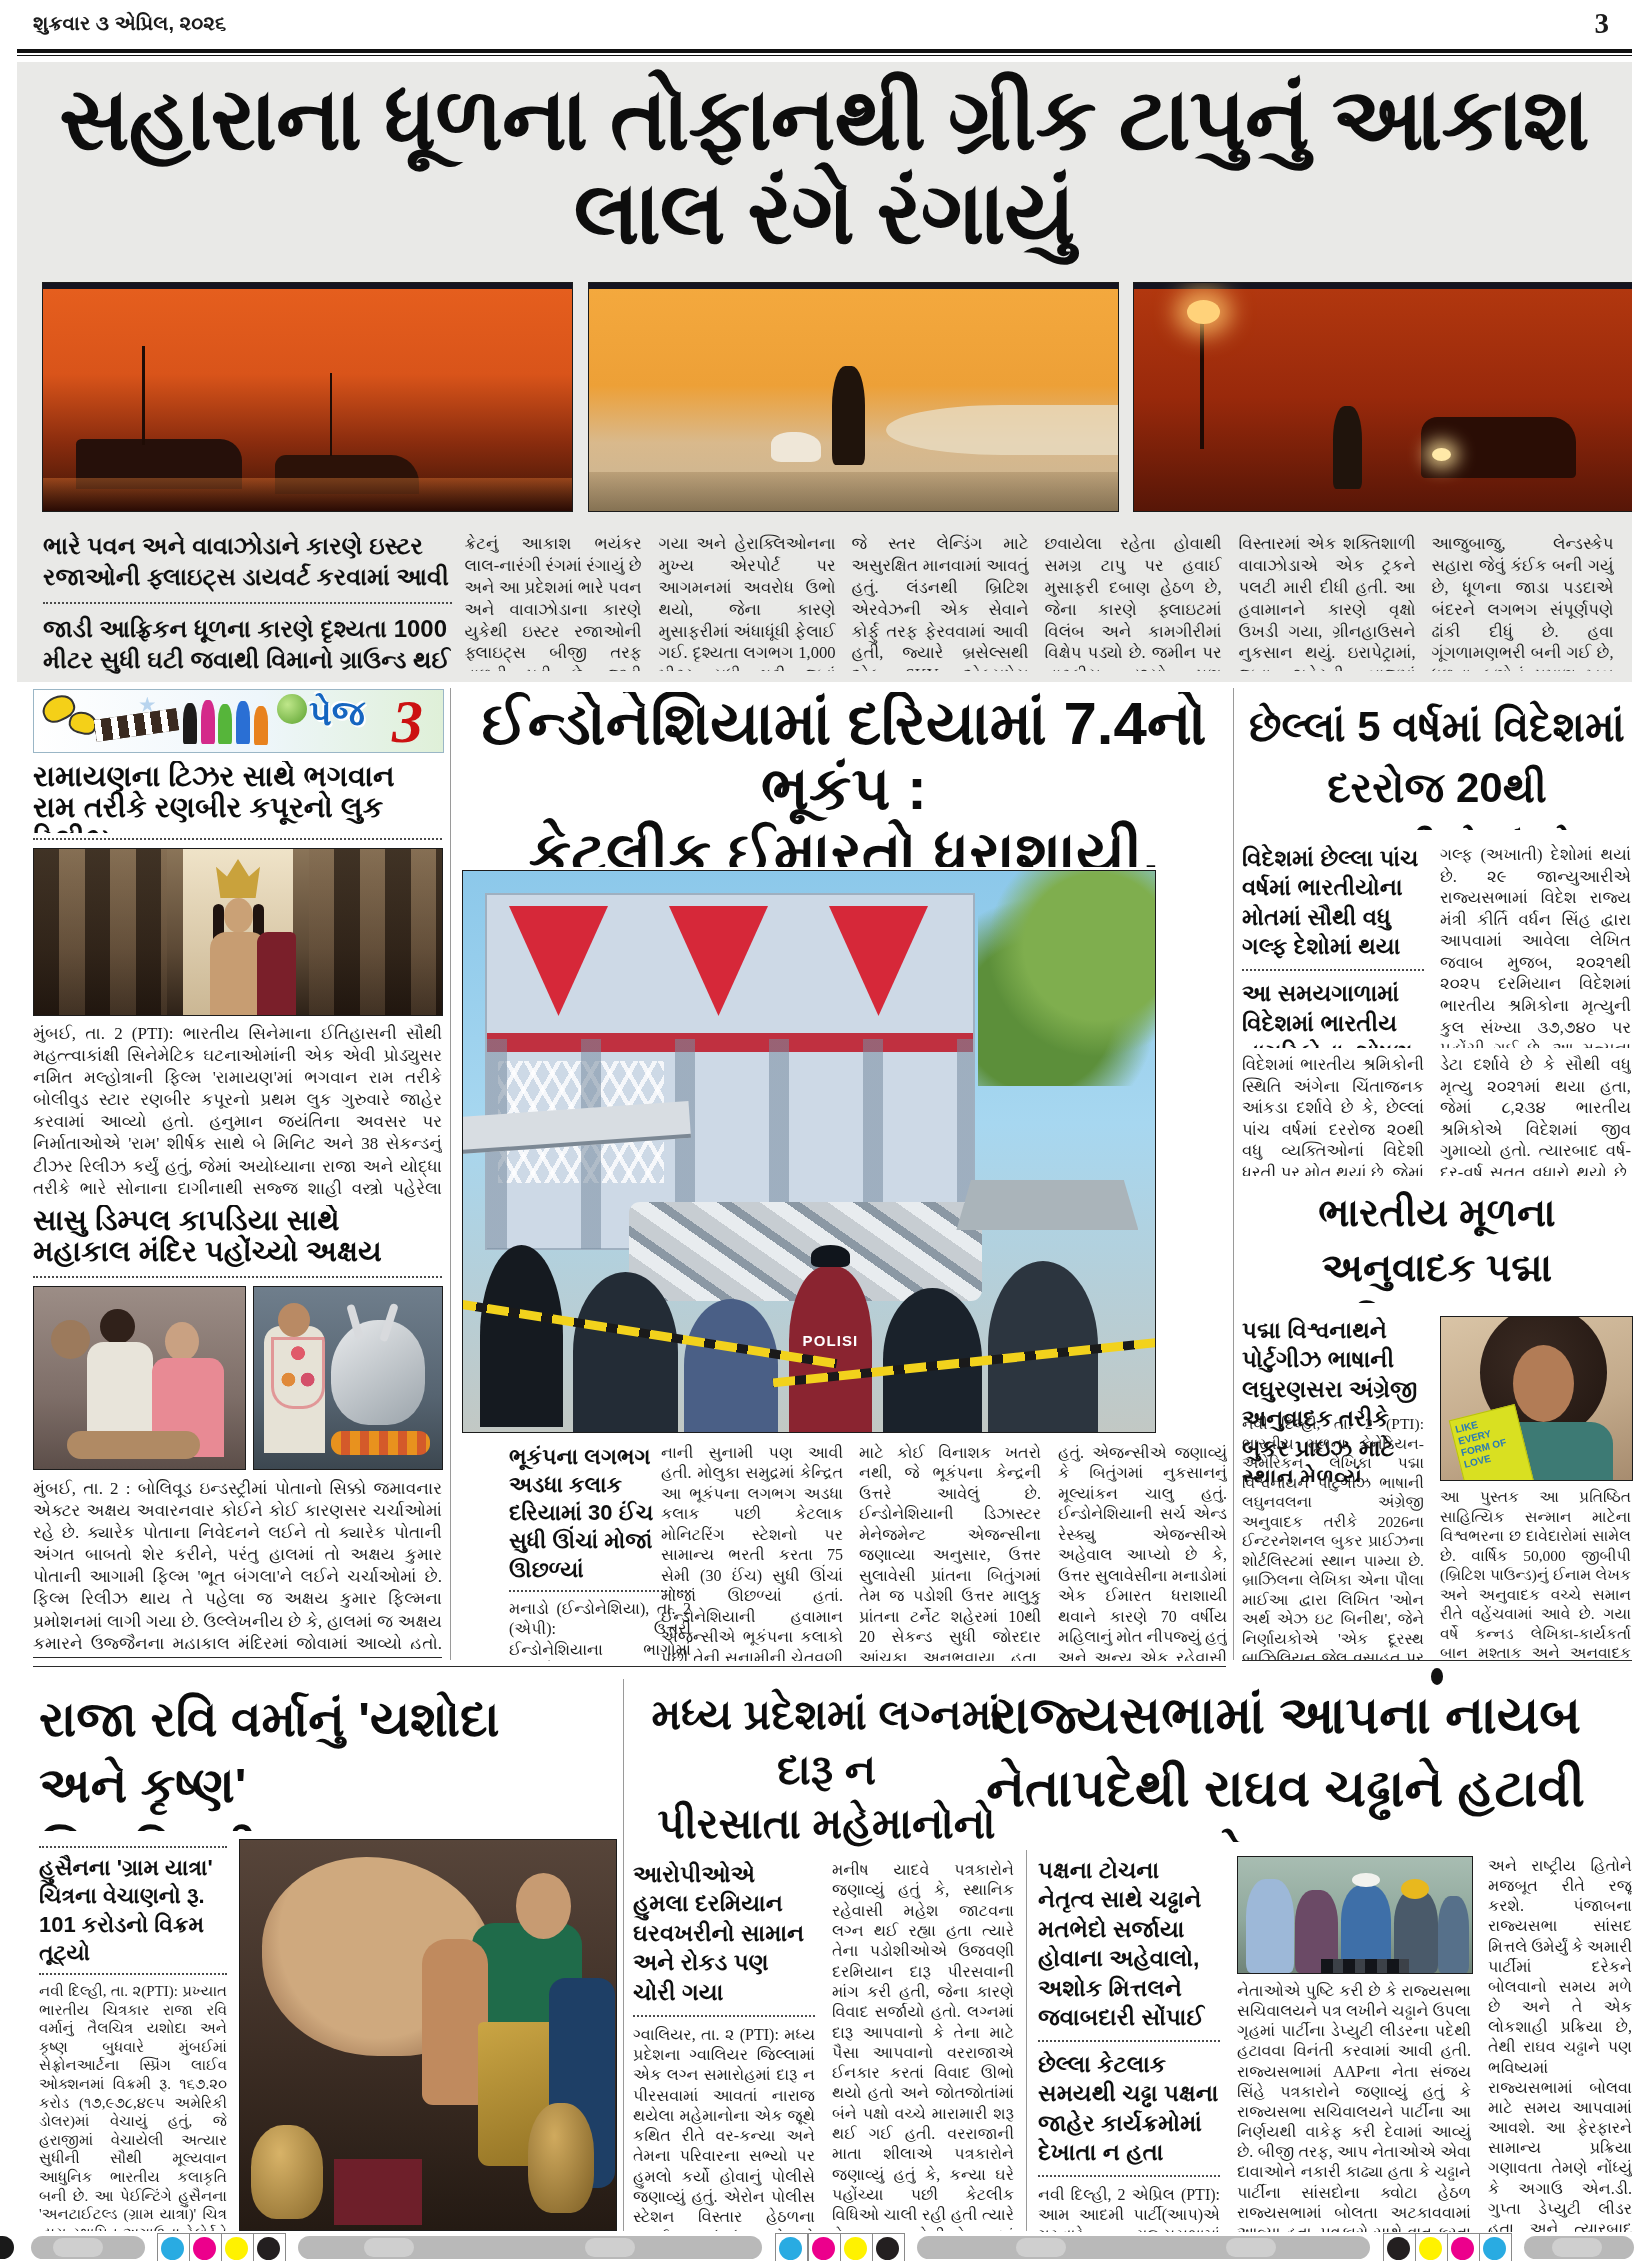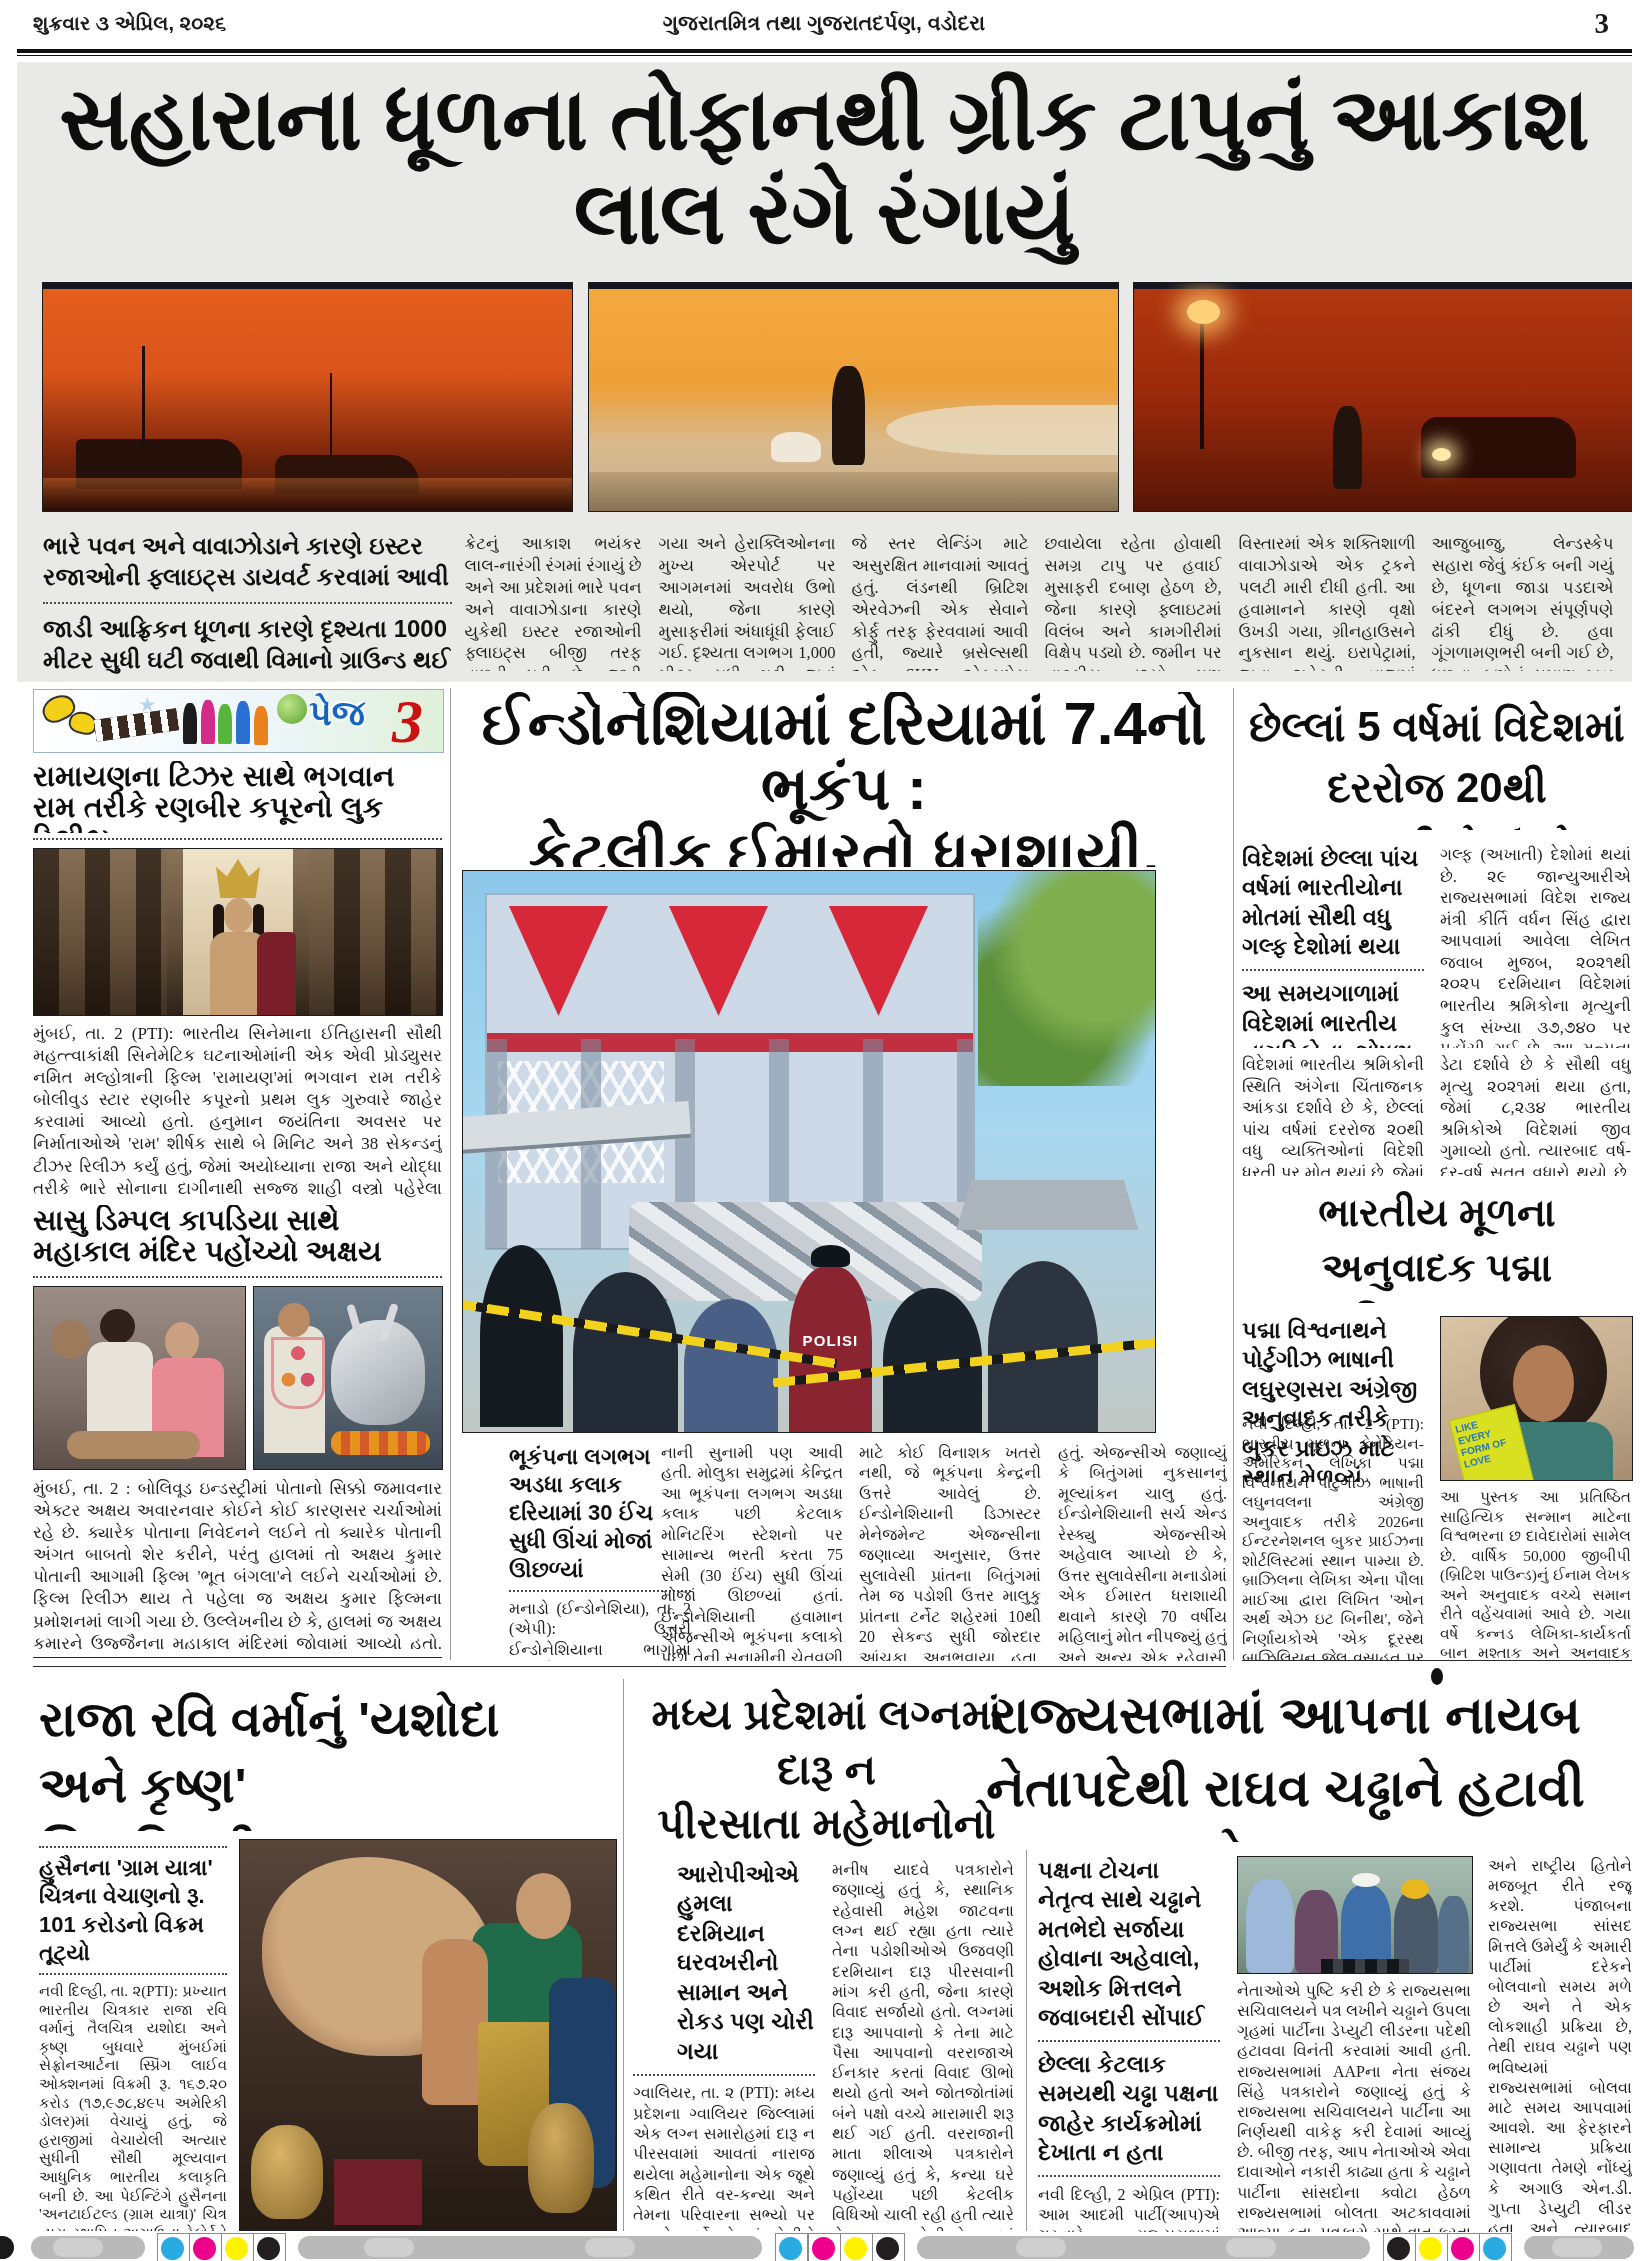--- a/index.html
+++ b/index.html
@@ -21,21 +21,20 @@
   .regsq{position:absolute;width:31px;height:31px;background:#fff;border:1.1px solid #8a8a8a;}
   .regsq .c{position:absolute;left:2.8px;top:2.8px;width:23px;height:23px;border-radius:50%;}
   .regbar{position:absolute;height:23px;background:#b9b9b9;border-radius:11.6px;}
   .regbar .hi{position:absolute;top:2.2px;width:50px;height:19px;background:#cFcFcF;border-radius:9.4px;}
 </style>
 </head>
 <body>
 
 <div class="abs" style="left:0;top:0;width:1648px;height:48px;">
   <div class="abs" style="left:33px;top:12px;font-family:'Liberation Sans',sans-serif;font-weight:700;font-size:20px;">શુક્રવાર ૩ એપ્રિલ, ૨૦૨૬</div>
-  <div class="abs" style="left:0;top:11px;width:1648px;text-align:center;font-family:'Liberation Sans',sans-serif;font-weight:700;font-size:21px;">ગુજરાતમિત્ર તથા ગુજરાતદર્પણ, વડોદરા</div>
   <div class="abs" style="right:39px;top:6.6px;font-family:'Liberation Serif',serif;font-weight:700;font-size:29px;">3</div>
 </div>
 <div class="abs" style="left:16.6px;top:49px;width:1615px;height:4.4px;background:#111;"></div>
 <div class="abs" style="left:16.6px;top:55px;width:1615px;height:1.1px;background:#111;"></div>
 
 <div class="abs clip" style="left:16.6px;top:62px;width:1615px;height:620px;background:#e9e9e7;">
   <div class="hl" style="position:absolute;left:11px;top:10px;width:1593px;text-align:center;font-size:87px;font-weight:800;letter-spacing:-1.1px;">સહારાના ધૂળના તોફાનથી ગ્રીક ટાપુનું આકાશ લાલ રંગે રંગાયું</div>
 
   <div class="photo" style="left:25px;top:220px;width:529px;height:228px;background:linear-gradient(180deg,#e65f1e 0%,#d9541a 40%,#8a2c0e 70%,#3c1406 100%);">
     <div class="topbar"></div>
@@ -251,21 +250,21 @@
   <div class="abs" style="right:22px;bottom:16.6px;width:66px;height:110px;background:radial-gradient(ellipse at 40% 30%,#d0aa5e,#7c5e24);border-radius:45% 45% 35% 35%;"></div>
   <div class="abs" style="left:94px;bottom:5.5px;width:88px;height:66px;background:#6e1f2a;"></div>
 </div>
 
 <div class="hl clip" style="position:absolute;left:633px;top:1688px;width:387px;height:160px;text-align:center;font-size:42px;font-weight:800;line-height:1.3;">
   <div>મધ્ય પ્રદેશમાં લગ્નમાં દારૂ ન</div>
   <div>પીરસાતા મહેમાનોનો વર-વધુ</div>
 
 </div>
 <div class="abs clip" style="left:633px;top:1860px;width:182px;height:371px;">
-  <div class="subhead" style="font-size:23px;margin-left:44px;">
+  <div class="subhead" style="font-size:23px;">
     <span class="lead">આરોપીઓએ</span>
     <span>હુમલા દરમિયાન ઘરવખરીનો સામાન અને રોકડ પણ ચોરી ગયા</span>
   </div>
   <div class="dotrule" style="margin:7.7px 0;"></div>
   <div class="body-txt" style="font-size:16px;line-height:1.27;">ગ્વાલિયર, તા. ૨ (PTI): મધ્ય પ્રદેશના ગ્વાલિયર જિલ્લામાં એક લગ્ન સમારોહમાં દારૂ ન પીરસવામાં આવતાં નારાજ થયેલા મહેમાનોના એક જૂથે કથિત રીતે વર-કન્યા અને તેમના પરિવારના સભ્યો પર હુમલો કર્યો હોવાનું પોલીસે જણાવ્યું હતું. એરોન પોલીસ સ્ટેશન વિસ્તાર હેઠળના પટાઈ ગામમાં મંગળવારે રાત્રે બનેલી આ ઘટનામાં વરરાજાના પરિવારના કેટલાક સભ્યોને ઈજાઓ થઈ હતી. પોલીસ અધિકારીએ બુધવારે જણાવ્યું હતું કે, આરોપીઓએ હુમલા દરમિયાન કથિત રીતે ઘરવખરીનો સામાન અને રોકડ પણ ચોરી ગયા હતા. સિટી સુપરિન્ટેન્ડેન્ટ ઓફ પોલીસ</div>
 </div>
 <div class="body-txt abs clip" style="left:832px;top:1860px;width:182px;height:371px;font-size:16px;line-height:1.27;">મનીષ યાદવે પત્રકારોને જણાવ્યું હતું કે, સ્થાનિક રહેવાસી મહેશ જાટવના લગ્ન થઈ રહ્યા હતા ત્યારે તેના પડોશીઓએ ઉજવણી દરમિયાન દારૂ પીરસવાની માંગ કરી હતી, જેના કારણે વિવાદ સર્જાયો હતો. લગ્નમાં દારૂ આપવાનો કે તેના માટે પૈસા આપવાનો વરરાજાએ ઈનકાર કરતાં વિવાદ ઊભો થયો હતો અને જોતજોતાંમાં બંને પક્ષો વચ્ચે મારામારી શરૂ થઈ ગઈ હતી. વરરાજાની માતા શીલાએ પત્રકારોને જણાવ્યું હતું કે, કન્યા ઘરે પહોંચ્યા પછી કેટલીક વિધિઓ ચાલી રહી હતી ત્યારે કેટલાક પડોશીઓ ત્યાં આવ્યા અને તેમના પુત્ર પાસે દારૂ માટે પૈસાની માંગણી કરવા લાગ્યા.</div>
 
 <div class="hl clip" style="position:absolute;left:939px;top:1679px;width:693px;height:163px;text-align:center;font-size:52px;font-weight:800;line-height:1.4;">
   <div>રાજ્યસભામાં આપના નાયબ</div>

